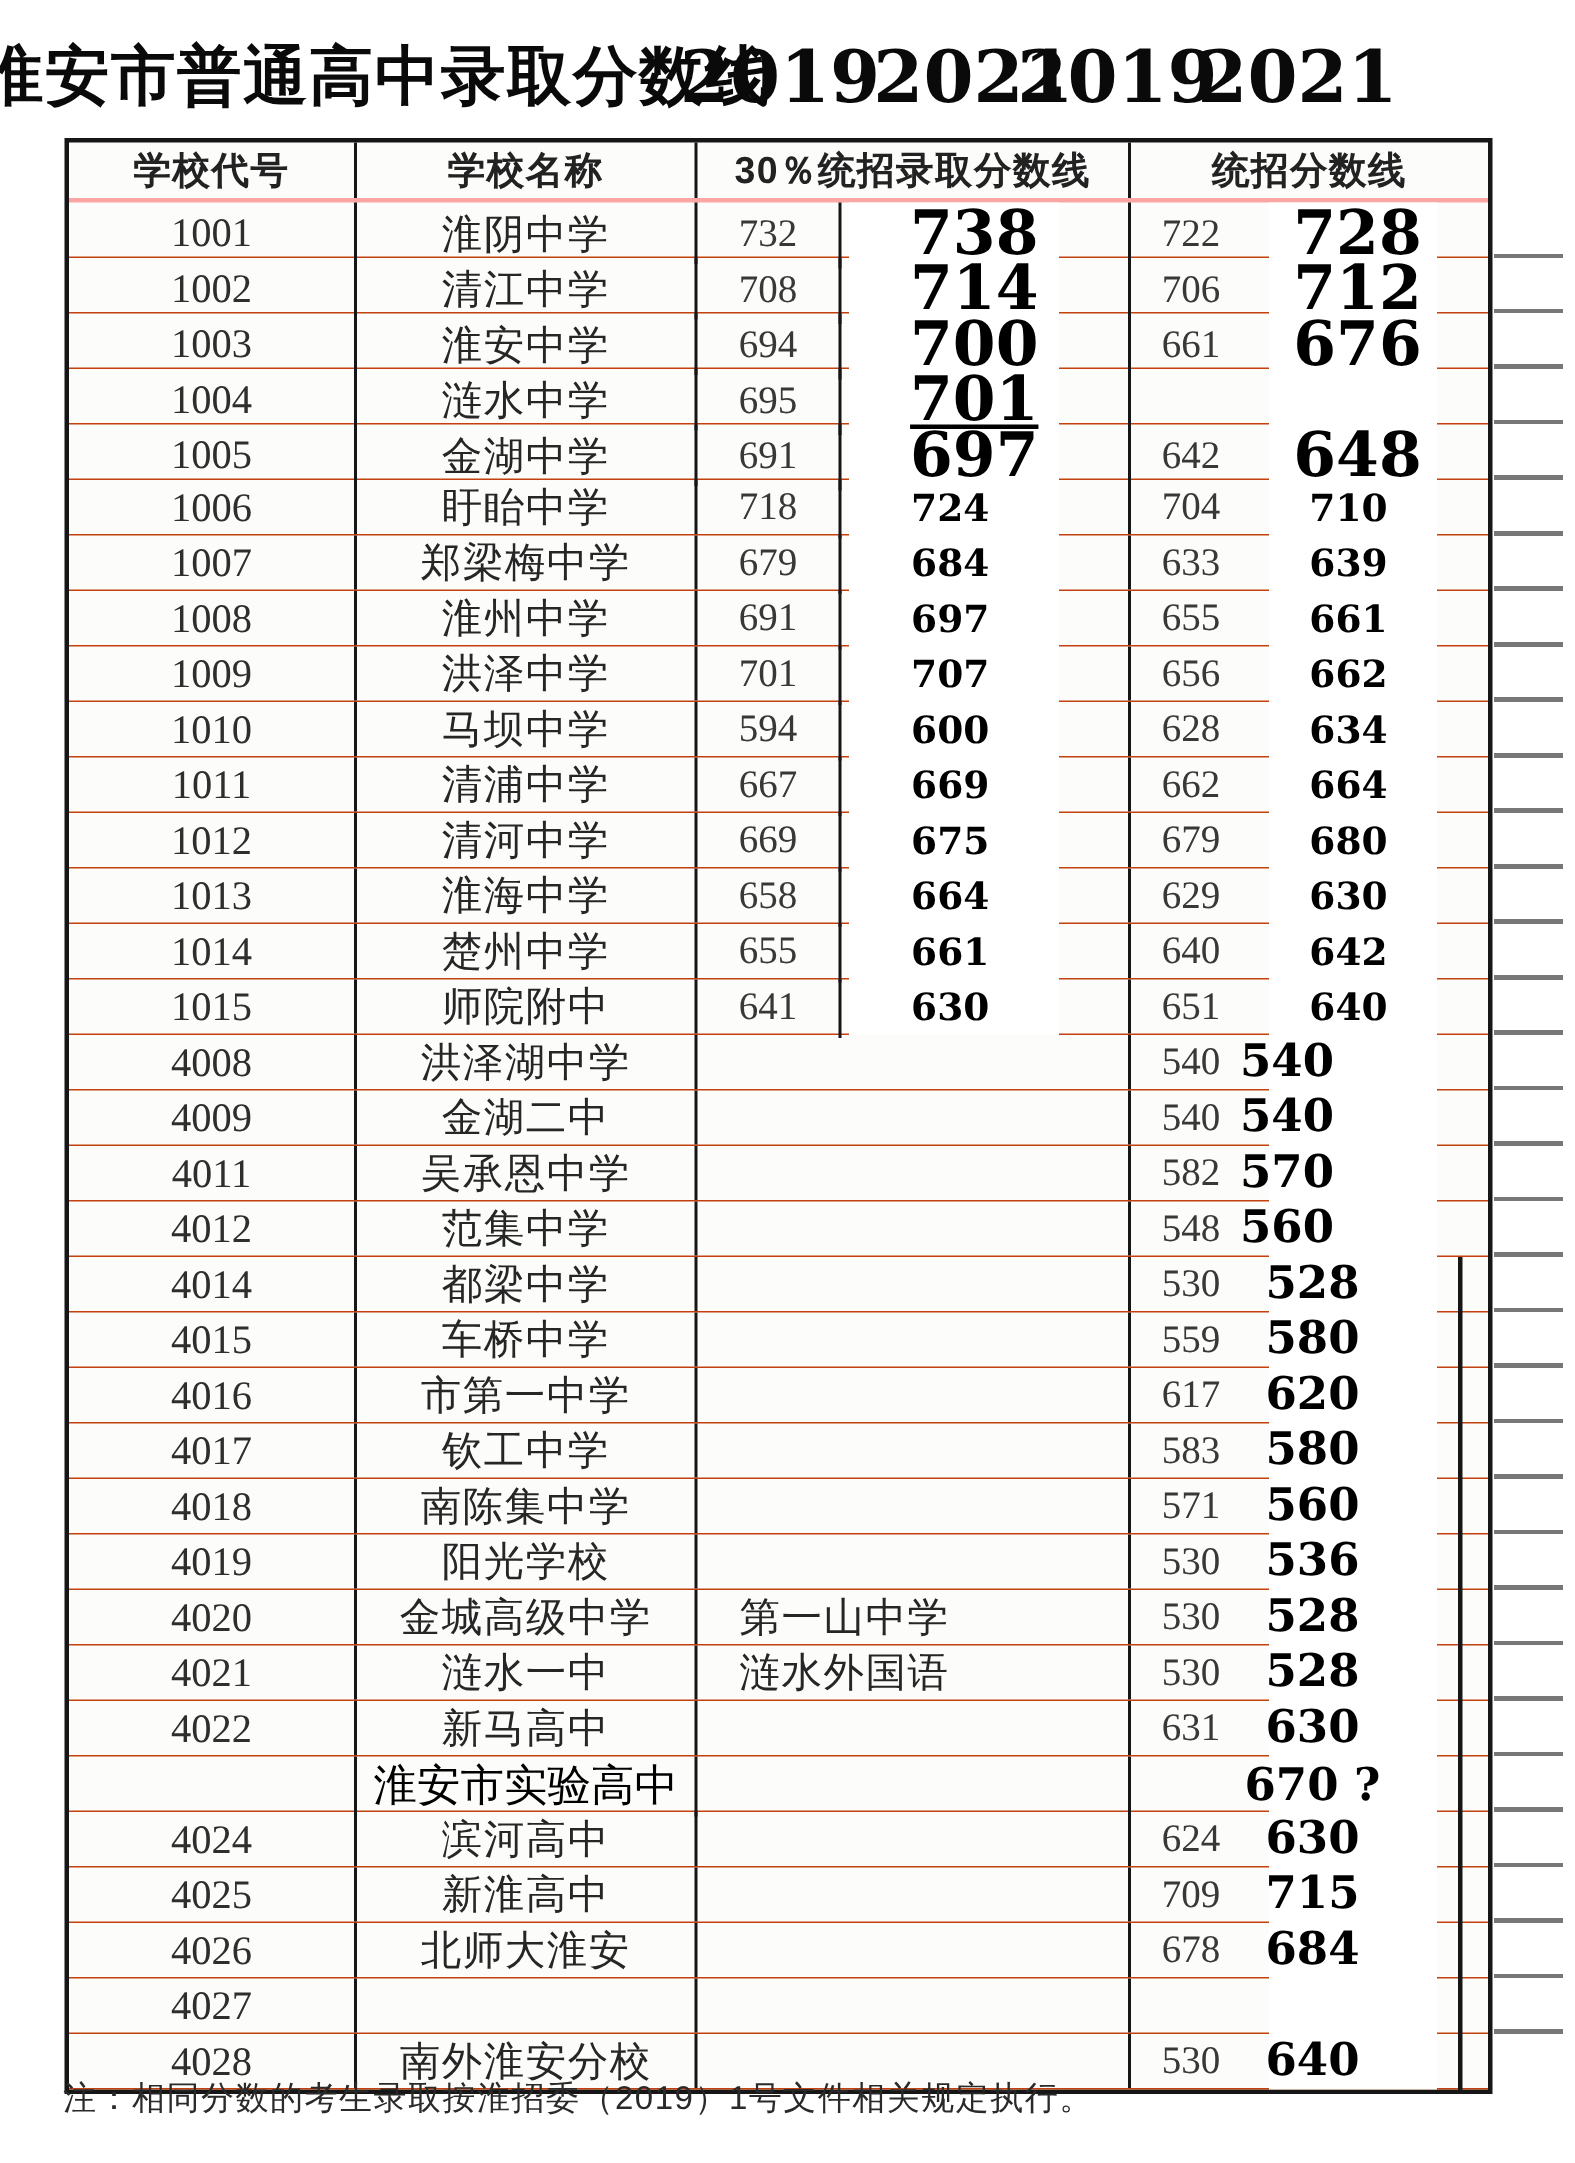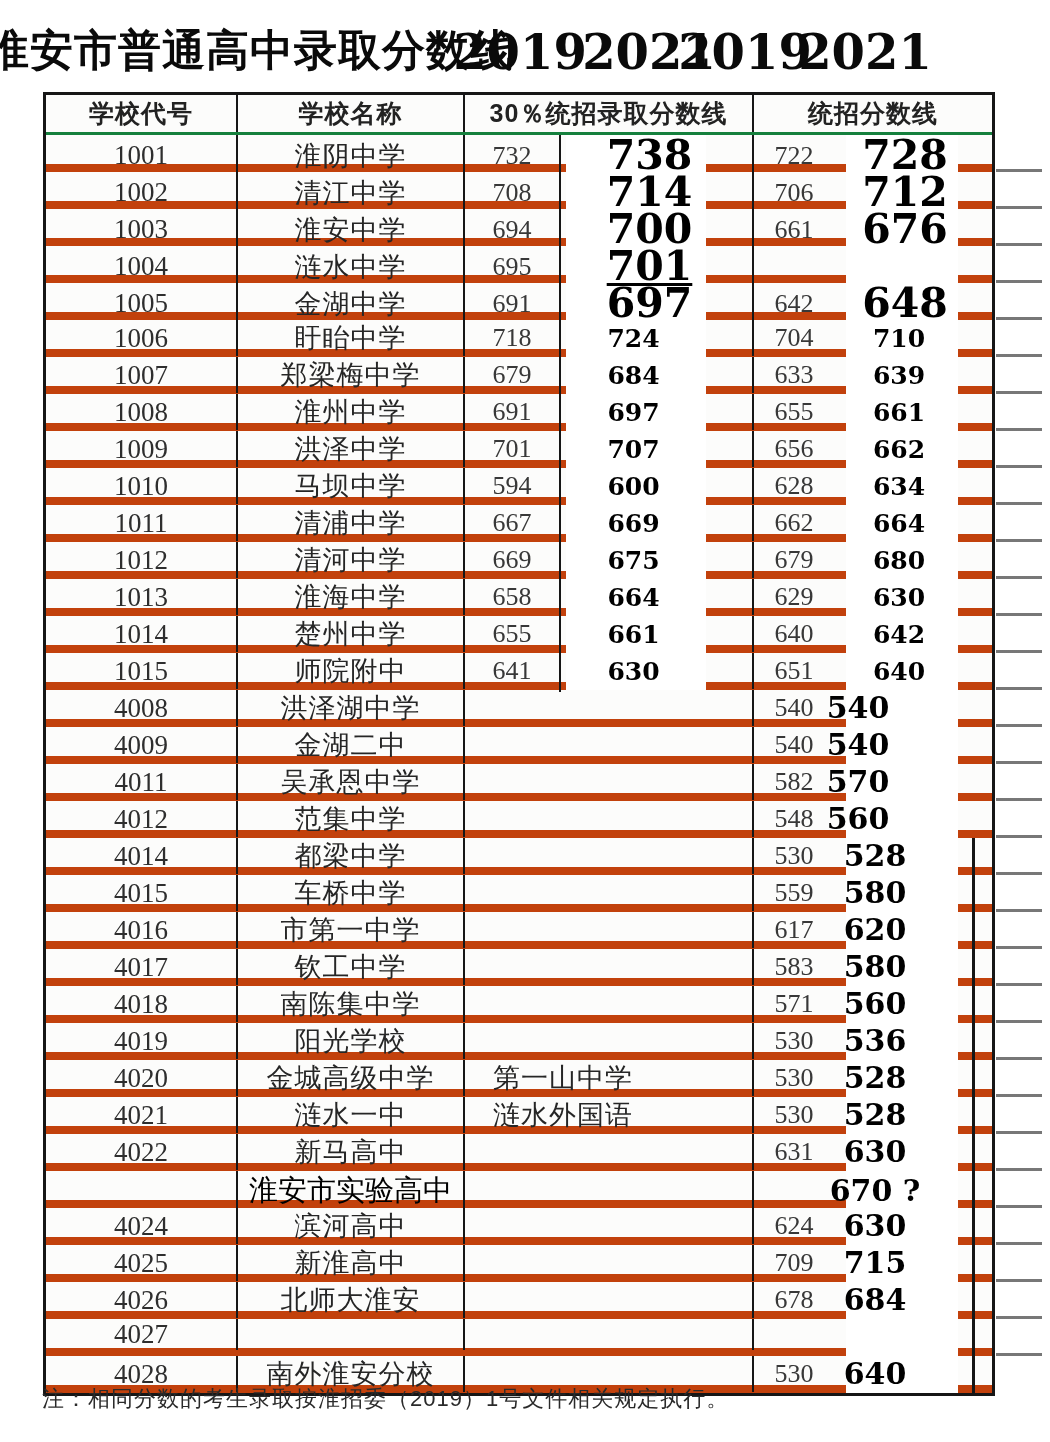--- a/index.html
+++ b/index.html
@@ -18,32 +18,32 @@
     font-family:"DejaVu Serif", serif; font-weight:bold; font-size:48px; color:#0a0a0a;
   }
   #y0 { left:520px; } #y1 { left:649px; } #y2 { left:745px; } #y3 { left:865px; }
 
   .tbl {
     position:absolute; left:43px; top:92px; width:952px;
     border:3px solid #161616; background:#fcfcfb;
   }
   .hrow {
     display:grid; grid-template-columns:192px 227px 289px auto;
-    height:40px; border-bottom:3px solid #15803d;
+    height:40px; border-bottom:3px solid #fca5a5;
   }
   .hcell {
     display:flex; align-items:center; justify-content:center;
     font-size:25px; font-weight:600; color:#222; letter-spacing:1px;
     border-right:2px solid #161616;
   }
   .hcell:last-child { border-right:none; }
 
   .row {
     display:grid; grid-template-columns:192px 227px 289px auto;
-    height:37px; border-bottom:8px solid #c2410c; position:relative;
+    height:37px; border-bottom:1px solid #c2410c; position:relative;
   }
   .cell {
     border-right:2px solid #161616; position:relative;
     display:flex; align-items:center; justify-content:center; overflow:visible;
   }
   .uni { border-right:none; }
   .code { font-family:"Liberation Serif", serif; font-size:27px; color:#2e2e2e; }
   .name { font-size:27px; color:#262626; letter-spacing:1px; }
   .name.bold-name { font-weight:400; font-size:29px; color:#000; letter-spacing:0; }
 

